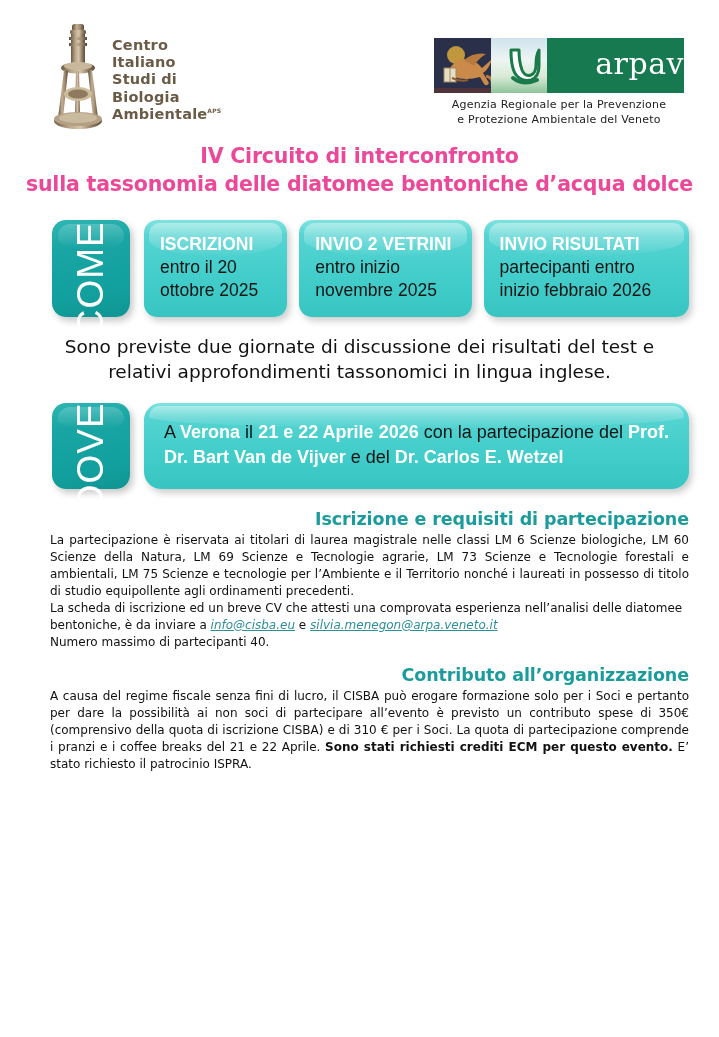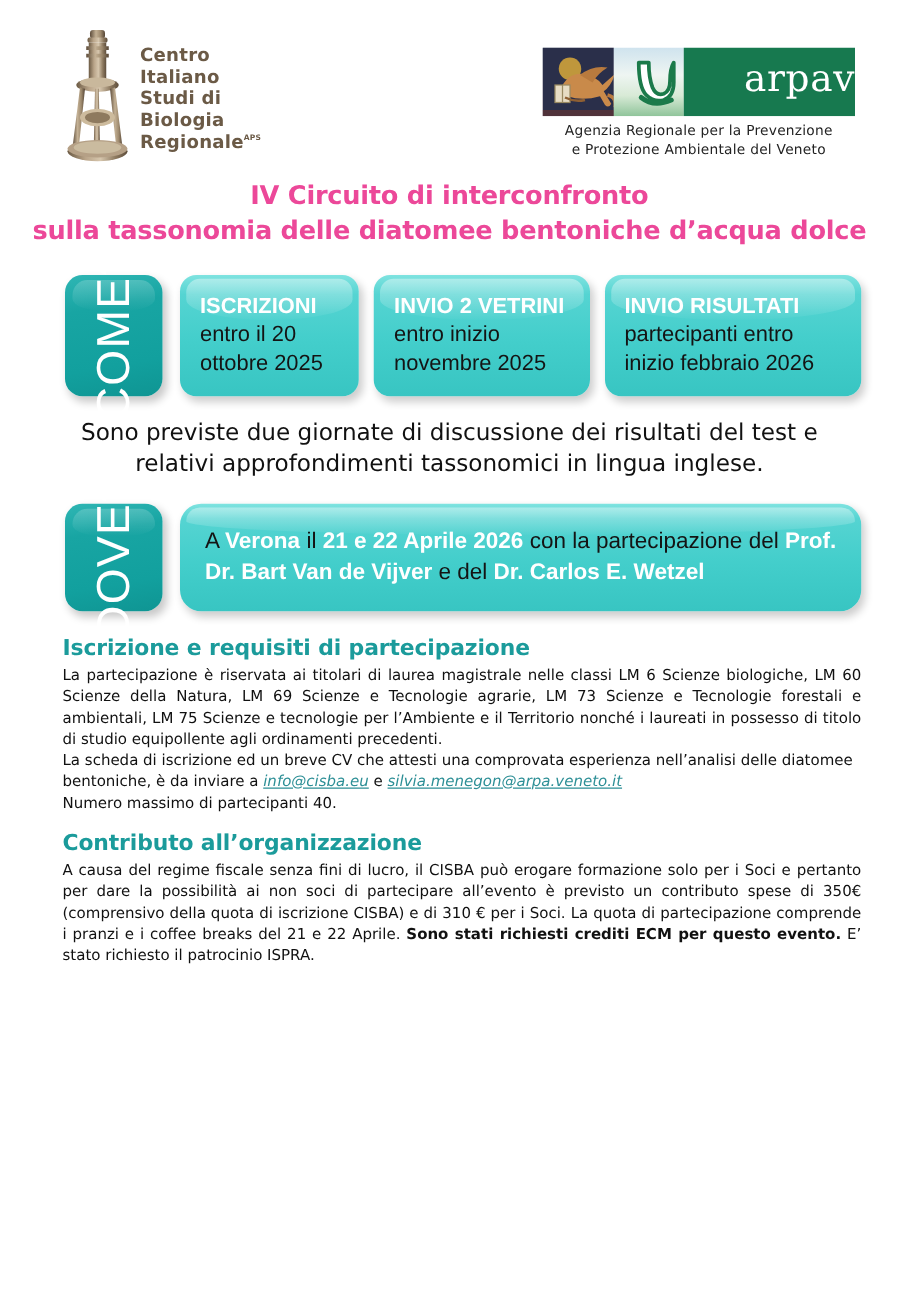--- a/index.html
+++ b/index.html
@@ -251,20 +251,21 @@
     padding: 0 30px 0 50px;
     margin-top: 20px;
   }
   .sec-head {
     color: #1b9b9b;
     font-family: "DejaVu Sans", sans-serif;
     font-weight: bold;
     font-size: 17.5px;
     margin: 0 0 3px 0;
     letter-spacing: -.1px;
+    text-align: right;
   }
   #contributo-heading { margin-top: 14px; }
   .sec-para {
     font-family: "DejaVu Sans", sans-serif;
     font-size: 12px;
     color: #111111;
     line-height: 1.42;
     text-align: justify;
     margin: 0;
   }
@@ -320,21 +321,21 @@
 
         <ellipse cx="26" cy="99" rx="24" ry="8" fill="url(#brass)"></ellipse>
         <ellipse cx="26" cy="97" rx="24" ry="7" fill="#b5a086"></ellipse>
         <ellipse cx="26" cy="96" rx="19" ry="5" fill="#cabb9f"></ellipse>
       </svg>
       <div class="cisba-words">
         <span>Centro</span>
         <span>Italiano</span>
         <span>Studi di</span>
         <span>Biologia</span>
-        <span><span>Regionale</span><span class="sup">APS</span></span>
+        <span><span>Ambientale</span><span class="sup">APS</span></span>
       </div>
     </div>
 
     <div class="arpav-logo">
       <div class="arpav-bar">
         <div class="arpav-lion">
           <svg viewBox="0 0 72 55" width="72" height="55">
             <rect width="72" height="55" fill="#2a2f4a"></rect>
             <circle cx="22" cy="17" r="9" fill="#d9a93a" opacity="0.85"></circle>
             <path d="M14 34 q6 -14 18 -13 q10 1 16 9 l10 -9 q-3 10 -9 14 l6 10 q-2 4 -5 1 l-4 -7 q-14 4 -26 0 z" fill="#c98a4a"></path>

